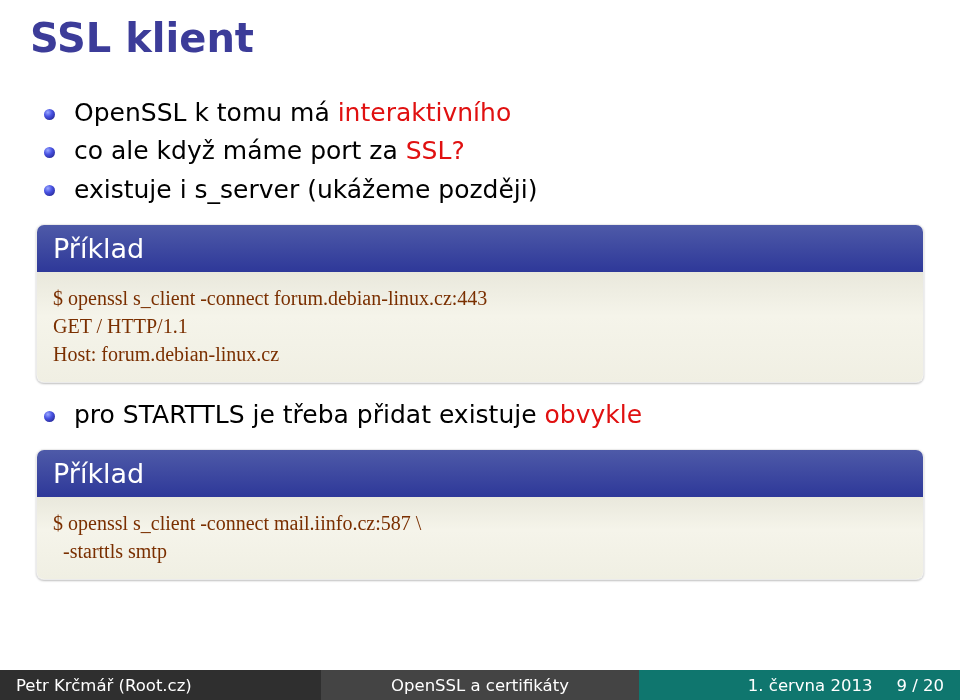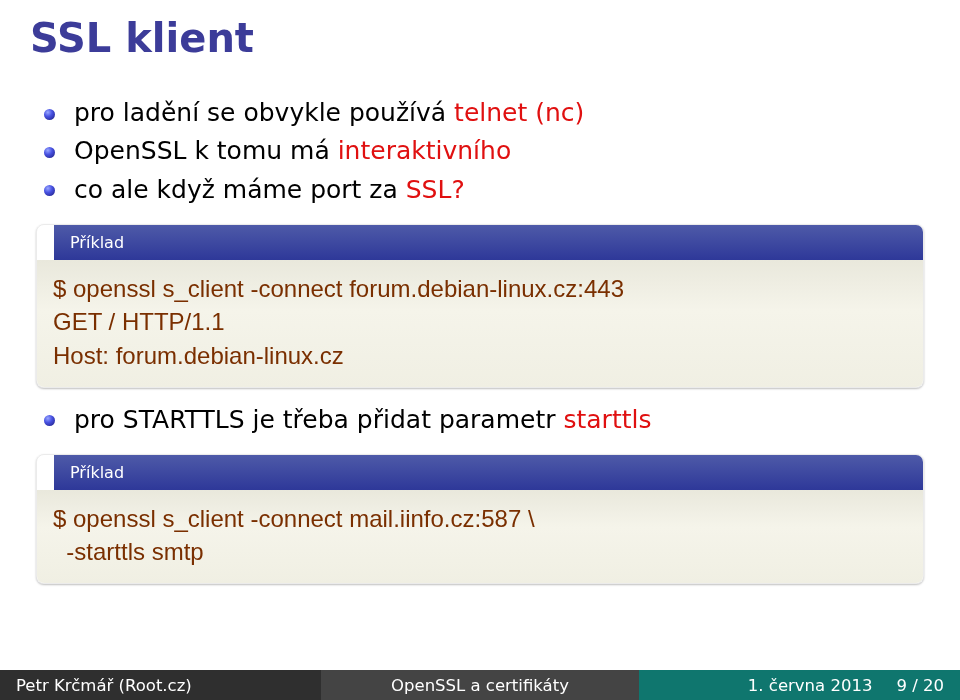--- a/index.html
+++ b/index.html
@@ -51,32 +51,31 @@
   .block {
     margin: 16px 6px 4px 6px;
     border-radius: 8px;
     overflow: hidden;
     box-shadow: 0 1px 2px rgba(0,0,0,0.25);
     border: 1px solid rgba(0,0,0,0.08);
   }
   .block-title {
     background: linear-gradient(#4e5aa8, #2e3899);
     color: #fff;
-    font-size: 16px;
+    font-size: 27px;
     padding: 8px 16px 8px 16px;
     font-weight: 400;
-    margin-left: 17px;
   }
   .block-body {
     background: linear-gradient(#e9e8dc, #f5f4ea 40%, #f0efe3);
     padding: 12px 16px 14px 16px;
   }
   .code {
-    font-family: Liberation Sans, sans-serif;
-    font-size: 24px;
+    font-family: Liberation Serif, serif;
+    font-size: 20px;
     line-height: 1.4;
     color: #7a2f00;
     white-space: pre-wrap;
     word-break: break-word;
   }
   .footer {
     position: absolute;
     left: 0; right: 0; bottom: 0;
     height: 30px;
     display: flex;
@@ -108,42 +107,42 @@
 <body>
 
 <div class="slide">
 
   <div class="title">SSL klient</div>
 
   <div class="content">
 
     <ul class="outer">
       <li>
-        <span>pro ladění se obvykle používá </span><span class="hl">telnet (nc)</span><span></span>
-      </li>
-      <li>
         <span>OpenSSL k tomu má </span><span class="hl">interaktivního</span><span></span>
       </li>
       <li>
         <span>co ale když máme port za </span><span class="hl">SSL?</span><span></span>
+      </li>
+      <li>
+        <span>existuje i s_server (ukážeme později)</span><span class="hl"></span><span></span>
       </li>
     </ul>
 
     <div class="block">
       <div class="block-title">Příklad</div>
       <div class="block-body">
         <div class="code">$ openssl s_client -connect forum.debian-linux.cz:443
 GET / HTTP/1.1
 Host: forum.debian-linux.cz</div>
       </div>
     </div>
 
     <ul class="outer" style="margin-top:14px;">
       <li>
-        <span>pro STARTTLS je třeba přidat parametr </span><span class="hl">starttls</span><span></span>
+        <span>pro STARTTLS je třeba přidat existuje </span><span class="hl">obvykle</span><span></span>
       </li>
     </ul>
 
     <div class="block">
       <div class="block-title">Příklad</div>
       <div class="block-body">
         <div class="code">$ openssl s_client -connect mail.iinfo.cz:587 \
   -starttls smtp</div>
       </div>
     </div>

